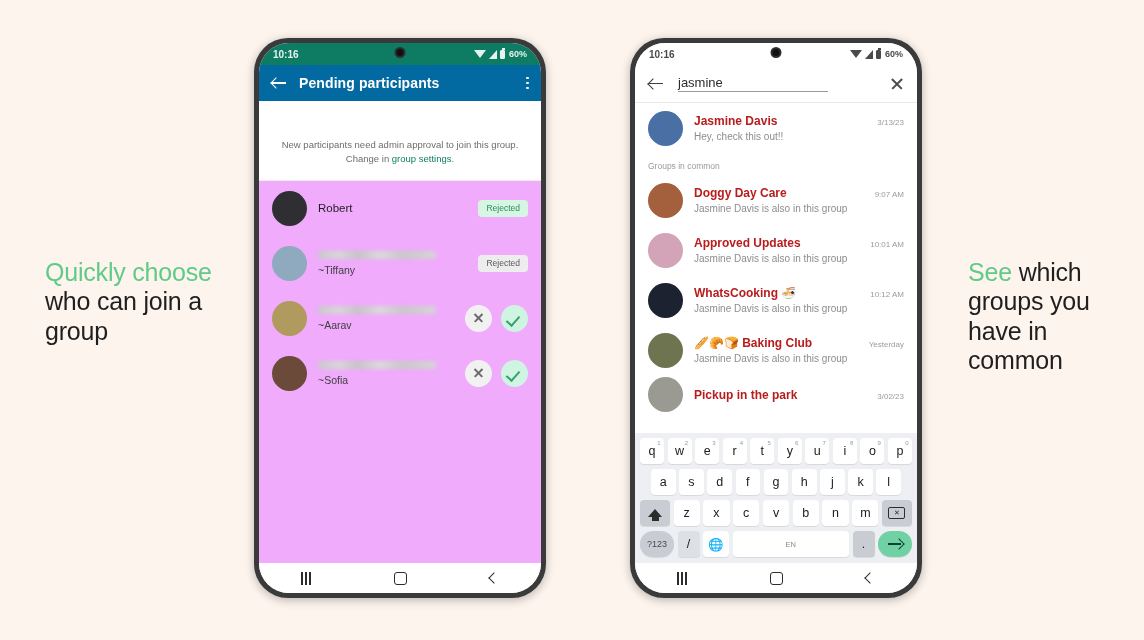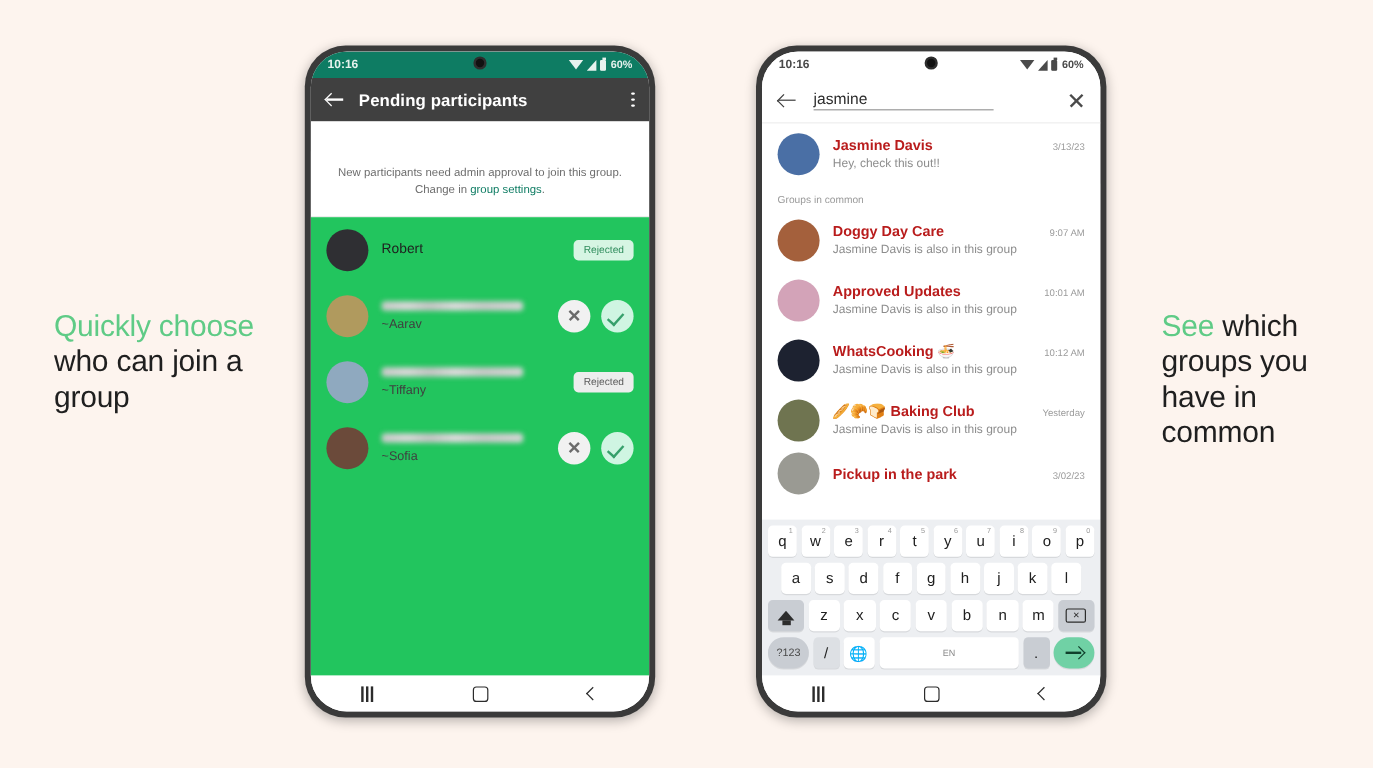--- a/index.html
+++ b/index.html
@@ -69,21 +69,21 @@
   .ic-sig  { width: 0; height: 0; border-left: 8px solid transparent;
              border-bottom: 9px solid currentColor; }
   .ic-bat  { width: 5px; height: 9px; border: 1.2px solid currentColor;
              border-radius: 1px; background: currentColor; position: relative; }
   .ic-bat::after { content:""; position:absolute; top:-2.3px; left:1px;
              width:3px; height:1.5px; background: currentColor; }
   .sb-pct { font-size: 9px; font-weight: 700; margin-left: 1px; }
 
   
   .appbar {
-    background: #404040;
+    background: #0369a1;
     flex: 0 0 36px;
     display: flex; align-items: center;
     padding: 0 12px; gap: 12px;
     color: #fff;
   }
   .appbar .title { font-size: 14px; font-weight: 700; letter-spacing: .1px; }
   .icon-back {
     width: 16px; height: 16px; position: relative; flex: 0 0 16px; cursor: pointer;
   }
   .icon-back::before {
@@ -105,21 +105,21 @@
     text-align: center;
     font-size: 9.5px; line-height: 1.5;
     color: #6d6d6d;
     background: #fff;
     border-bottom: 1px solid #ececec;
     margin-top: 25px;
   }
   .notice .lnk { color: #0E7C63; }
 
   
-  .plist { flex: 1 1 auto; background:#22c55e; overflow: hidden; }
+  .plist { flex: 1 1 auto; background:#f0abfc; overflow: hidden; }
   .prow {
     display: flex; align-items: center;
     padding: 9px 13px;
     gap: 11px;
     min-height: 55px;
   }
   .avatar {
     width: 35px; height: 35px; border-radius: 50%;
     flex: 0 0 35px; overflow: hidden; position: relative;
     background: #cfcfcf;
@@ -289,42 +289,42 @@
 
       <div class="prow">
         <div class="avatar" style="background:#2f2f33"></div>
         <div class="pinfo">
           <div class="pname">Robert</div>
         </div>
         <span class="badge approved">Rejected</span>
       </div>
 
       <div class="prow">
+        <div class="avatar" style="background:#8fa9bf"></div>
+        <div class="pinfo">
+          <div class="pnum"></div>
+          <div class="psub">~Tiffany</div>
+        </div>
+        <span class="badge rejected">Rejected</span>
+      </div>
+
+      <div class="prow">
         <div class="avatar" style="background:#b09a5e"></div>
         <div class="pinfo">
           <div class="pnum"></div>
           <div class="psub">~Aarav</div>
         </div>
         <div class="acts">
           <span class="abtn rej">
               <span class="glyph-x"></span>
             </span>
           <span class="abtn acc">
               <span class="glyph-check"></span>
             </span>
         </div>
-      </div>
-
-      <div class="prow">
-        <div class="avatar" style="background:#8fa9bf"></div>
-        <div class="pinfo">
-          <div class="pnum"></div>
-          <div class="psub">~Tiffany</div>
-        </div>
-        <span class="badge rejected">Rejected</span>
       </div>
 
       <div class="prow">
         <div class="avatar" style="background:#6b4a3a"></div>
         <div class="pinfo">
           <div class="pnum"></div>
           <div class="psub">~Sofia</div>
         </div>
         <div class="acts">
           <span class="abtn rej">

